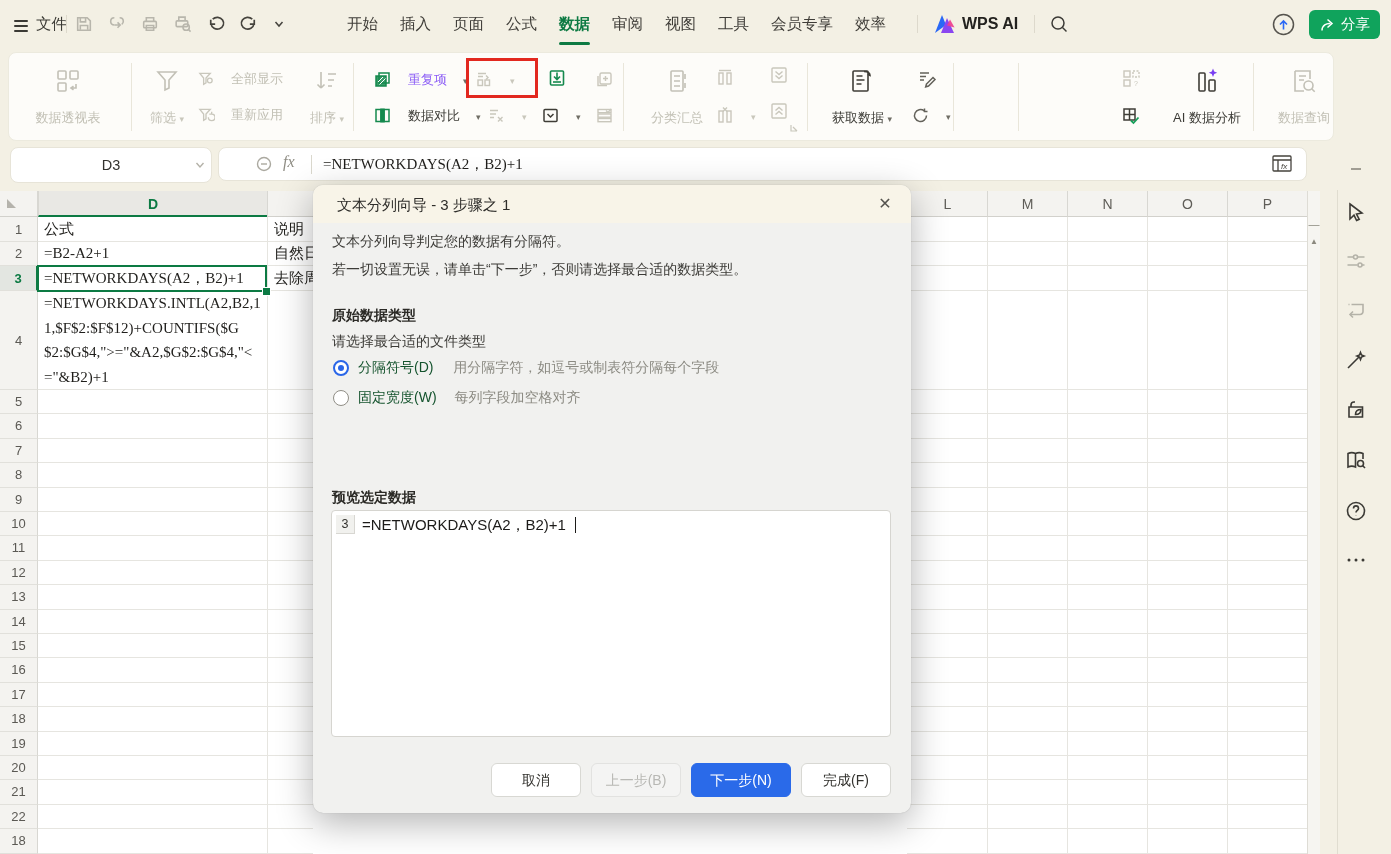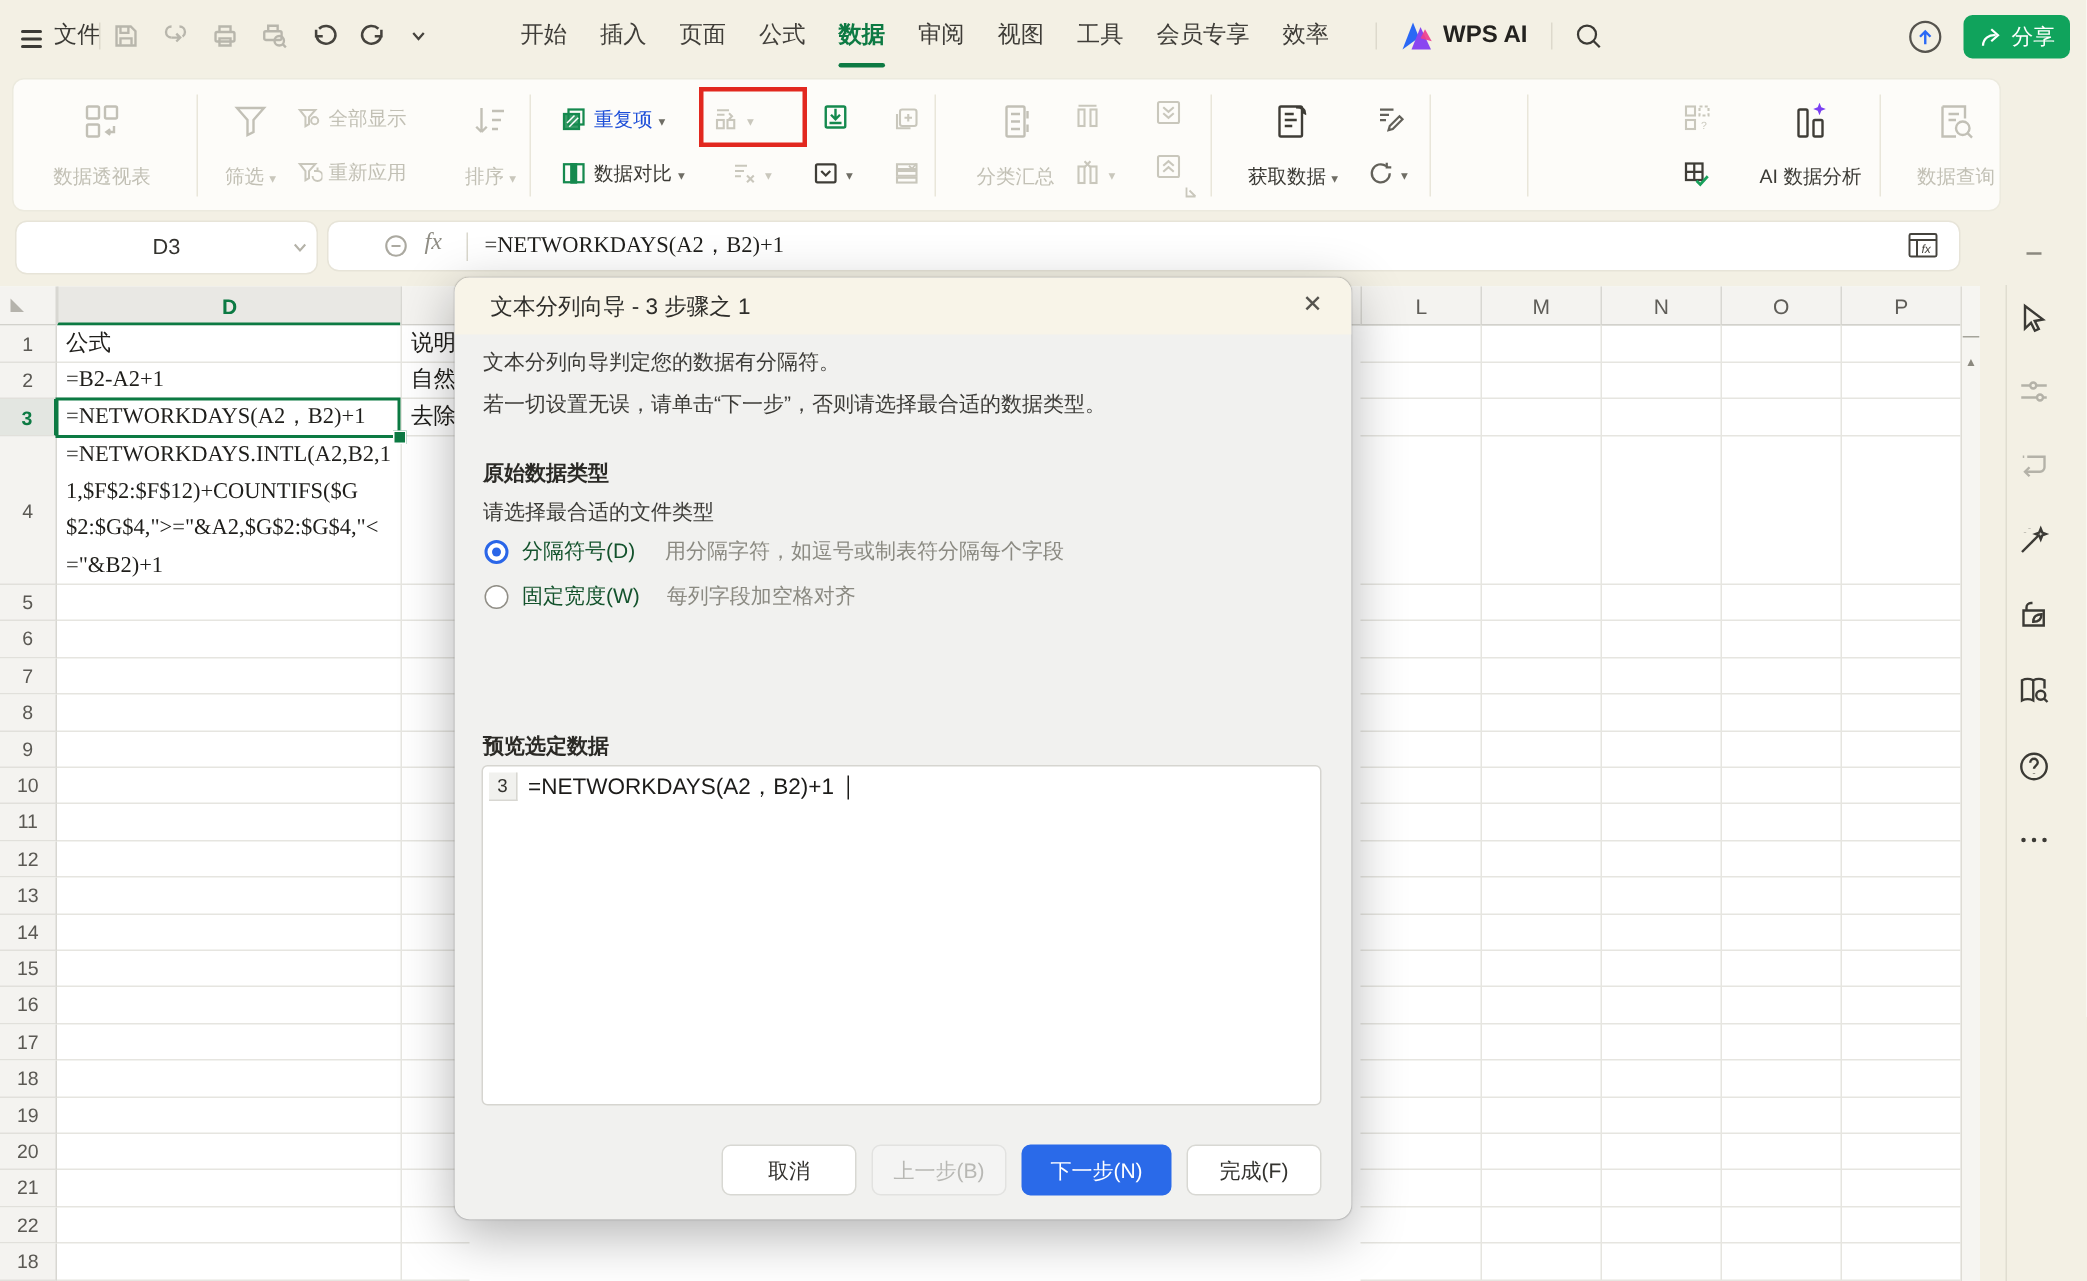--- a/index.html
+++ b/index.html
@@ -14,21 +14,21 @@
   .tab.active{color:#0d7a43;font-weight:bold}
   .tab.active::after{content:'';position:absolute;left:11px;right:11px;bottom:3px;height:3px;background:#0d7a43;border-radius:2px}
   .sharebtn{position:absolute;left:1309px;top:10px;width:71px;height:29px;background:#10a35c;border-radius:6px;
             display:flex;align-items:center;justify-content:center;gap:5px;color:#fff;font-size:14.5px}
   
   .ribbon{position:absolute;left:8px;top:52px;width:1324px;height:87px;background:#fdfcf9;border:1px solid #ecead f;border:1px solid #eceade;border-radius:8px}
   .rsep{position:absolute;width:1px;top:10px;height:68px;background:#e9e6da}
   .big{position:absolute;top:8px;width:80px;height:72px;text-align:center}
   .big .lbl{position:absolute;left:0;right:0;top:48px;font-size:13px;white-space:nowrap}
   .big .icn{position:absolute;left:50%;transform:translateX(-50%);top:6px}
-  .sm{position:absolute;display:flex;align-items:center;gap:4px;font-size:13px;white-space:nowrap}
+  .sm{position:absolute;display:flex;align-items:center;gap:16px;font-size:13px;white-space:nowrap}
   .car{font-size:9px;color:#6f6d65;transform:translateY(1px)}
   .dis{color:#c2c0b5}.dis .car{color:#c9c7bc}
   .redbox{position:absolute;left:466px;top:58px;width:66px;height:34px;border:3px solid #e2281f;z-index:40}
   
   .namebox{position:absolute;left:10px;top:147px;width:200px;height:34px;background:#fff;border:1px solid #e7e4d8;border-radius:8px;
            text-align:center;line-height:34px;font-size:14.5px;color:#33322e}
   .fxbox{position:absolute;left:218px;top:147px;width:1089px;height:34px;background:#fff;border:1px solid #e7e4d8;border-radius:8px;box-sizing:border-box}
   .fxtext{position:absolute;left:104px;top:0;height:32px;line-height:32px;font-family:"Liberation Serif","DejaVu Serif",serif;font-size:15px;color:#1f1e1b}
   
   #grid{position:absolute;left:0;top:185px;width:1320px;height:669px;overflow:hidden}
@@ -43,21 +43,21 @@
   .cell{position:absolute;font-family:"Liberation Serif","DejaVu Serif",serif;font-size:15px;color:#1f1e1b;
         padding-left:6px;box-sizing:border-box;white-space:nowrap;overflow:hidden;background:#fff}
   .sel{position:absolute;border:2px solid #0c7a43;box-sizing:border-box;z-index:5;background:transparent}
   .handle{position:absolute;width:7px;height:7px;background:#0c7a43;border:1px solid #fff;z-index:6}
   
   .scroll{position:absolute;left:1307px;top:6px;width:13px;height:663px;background:#f6f5f1;border-left:1px solid #dedcd5;box-sizing:border-box;text-align:center;color:#8b897f}
   
   .sidebar{position:absolute;left:1320px;top:143px;width:71px;height:711px}
   .sbicon{position:absolute;left:24px;width:24px;height:24px;display:flex;align-items:center;justify-content:center}
   
-  .dialog{position:absolute;left:303px;top:185px;width:598px;height:628px;border-radius:10px;overflow:hidden;
+  .dialog{position:absolute;left:313px;top:185px;width:598px;height:628px;border-radius:10px;overflow:hidden;
           box-shadow:0 10px 36px rgba(0,0,0,.30),0 0 1px rgba(0,0,0,.25);z-index:50;background:#f1f1ef}
   .dtitle{position:absolute;left:0;top:0;right:0;height:38px;background:#f8f4e8;font-size:15px;color:#2e2d2a;
           line-height:40px;padding-left:24px;box-sizing:border-box}
   .dclose{position:absolute;right:16px;top:9px;width:20px;height:20px;text-align:center;line-height:20px;font-size:16px;color:#55534e}
   .dtext{position:absolute;font-size:14px;color:#3c3b37;white-space:nowrap}
   .dbold{font-weight:bold;color:#2b2a26}
   .radio{position:absolute;width:16px;height:16px;border-radius:50%;box-sizing:border-box;background:#fff}
   .radio.on{border:2px solid #2a66e8}
   .radio.on::after{content:'';position:absolute;left:3px;top:3px;width:6px;height:6px;border-radius:50%;background:#2a66e8}
   .radio.off{border:1.5px solid #908e86}
@@ -235,21 +235,21 @@
   </div>
 
   <div class="sm" style="left:364px;top:17px">
     <span>
         <svg width="19" height="19" viewBox="0 0 19 19" fill="none" stroke="#15894e" stroke-width="1.5">
           <rect x="6" y="3" width="10" height="10"></rect>
           <rect x="3" y="6" width="10" height="10" fill="#15894e" fill-opacity=".85"></rect>
           <path d="M5 12l5-5M6.5 14.5l6-6" stroke="#fff" stroke-width="1"></path>
         </svg>
       </span>
-    <span style="color:#1d4ed8">重复项</span>
+    <span style="color:#8b5cf6">重复项</span>
     <span class="car">▾</span>
   </div>
   <div class="sm" style="left:364px;top:53px">
     <span>
         <svg width="19" height="19" viewBox="0 0 19 19" fill="none" stroke="#15894e" stroke-width="1.5">
           <rect x="3" y="3.5" width="8" height="12"></rect>
           <rect x="8" y="3.5" width="8" height="12"></rect>
           <path d="M8 3.5h3v12H8z" fill="#15894e"></path>
         </svg>
       </span>

